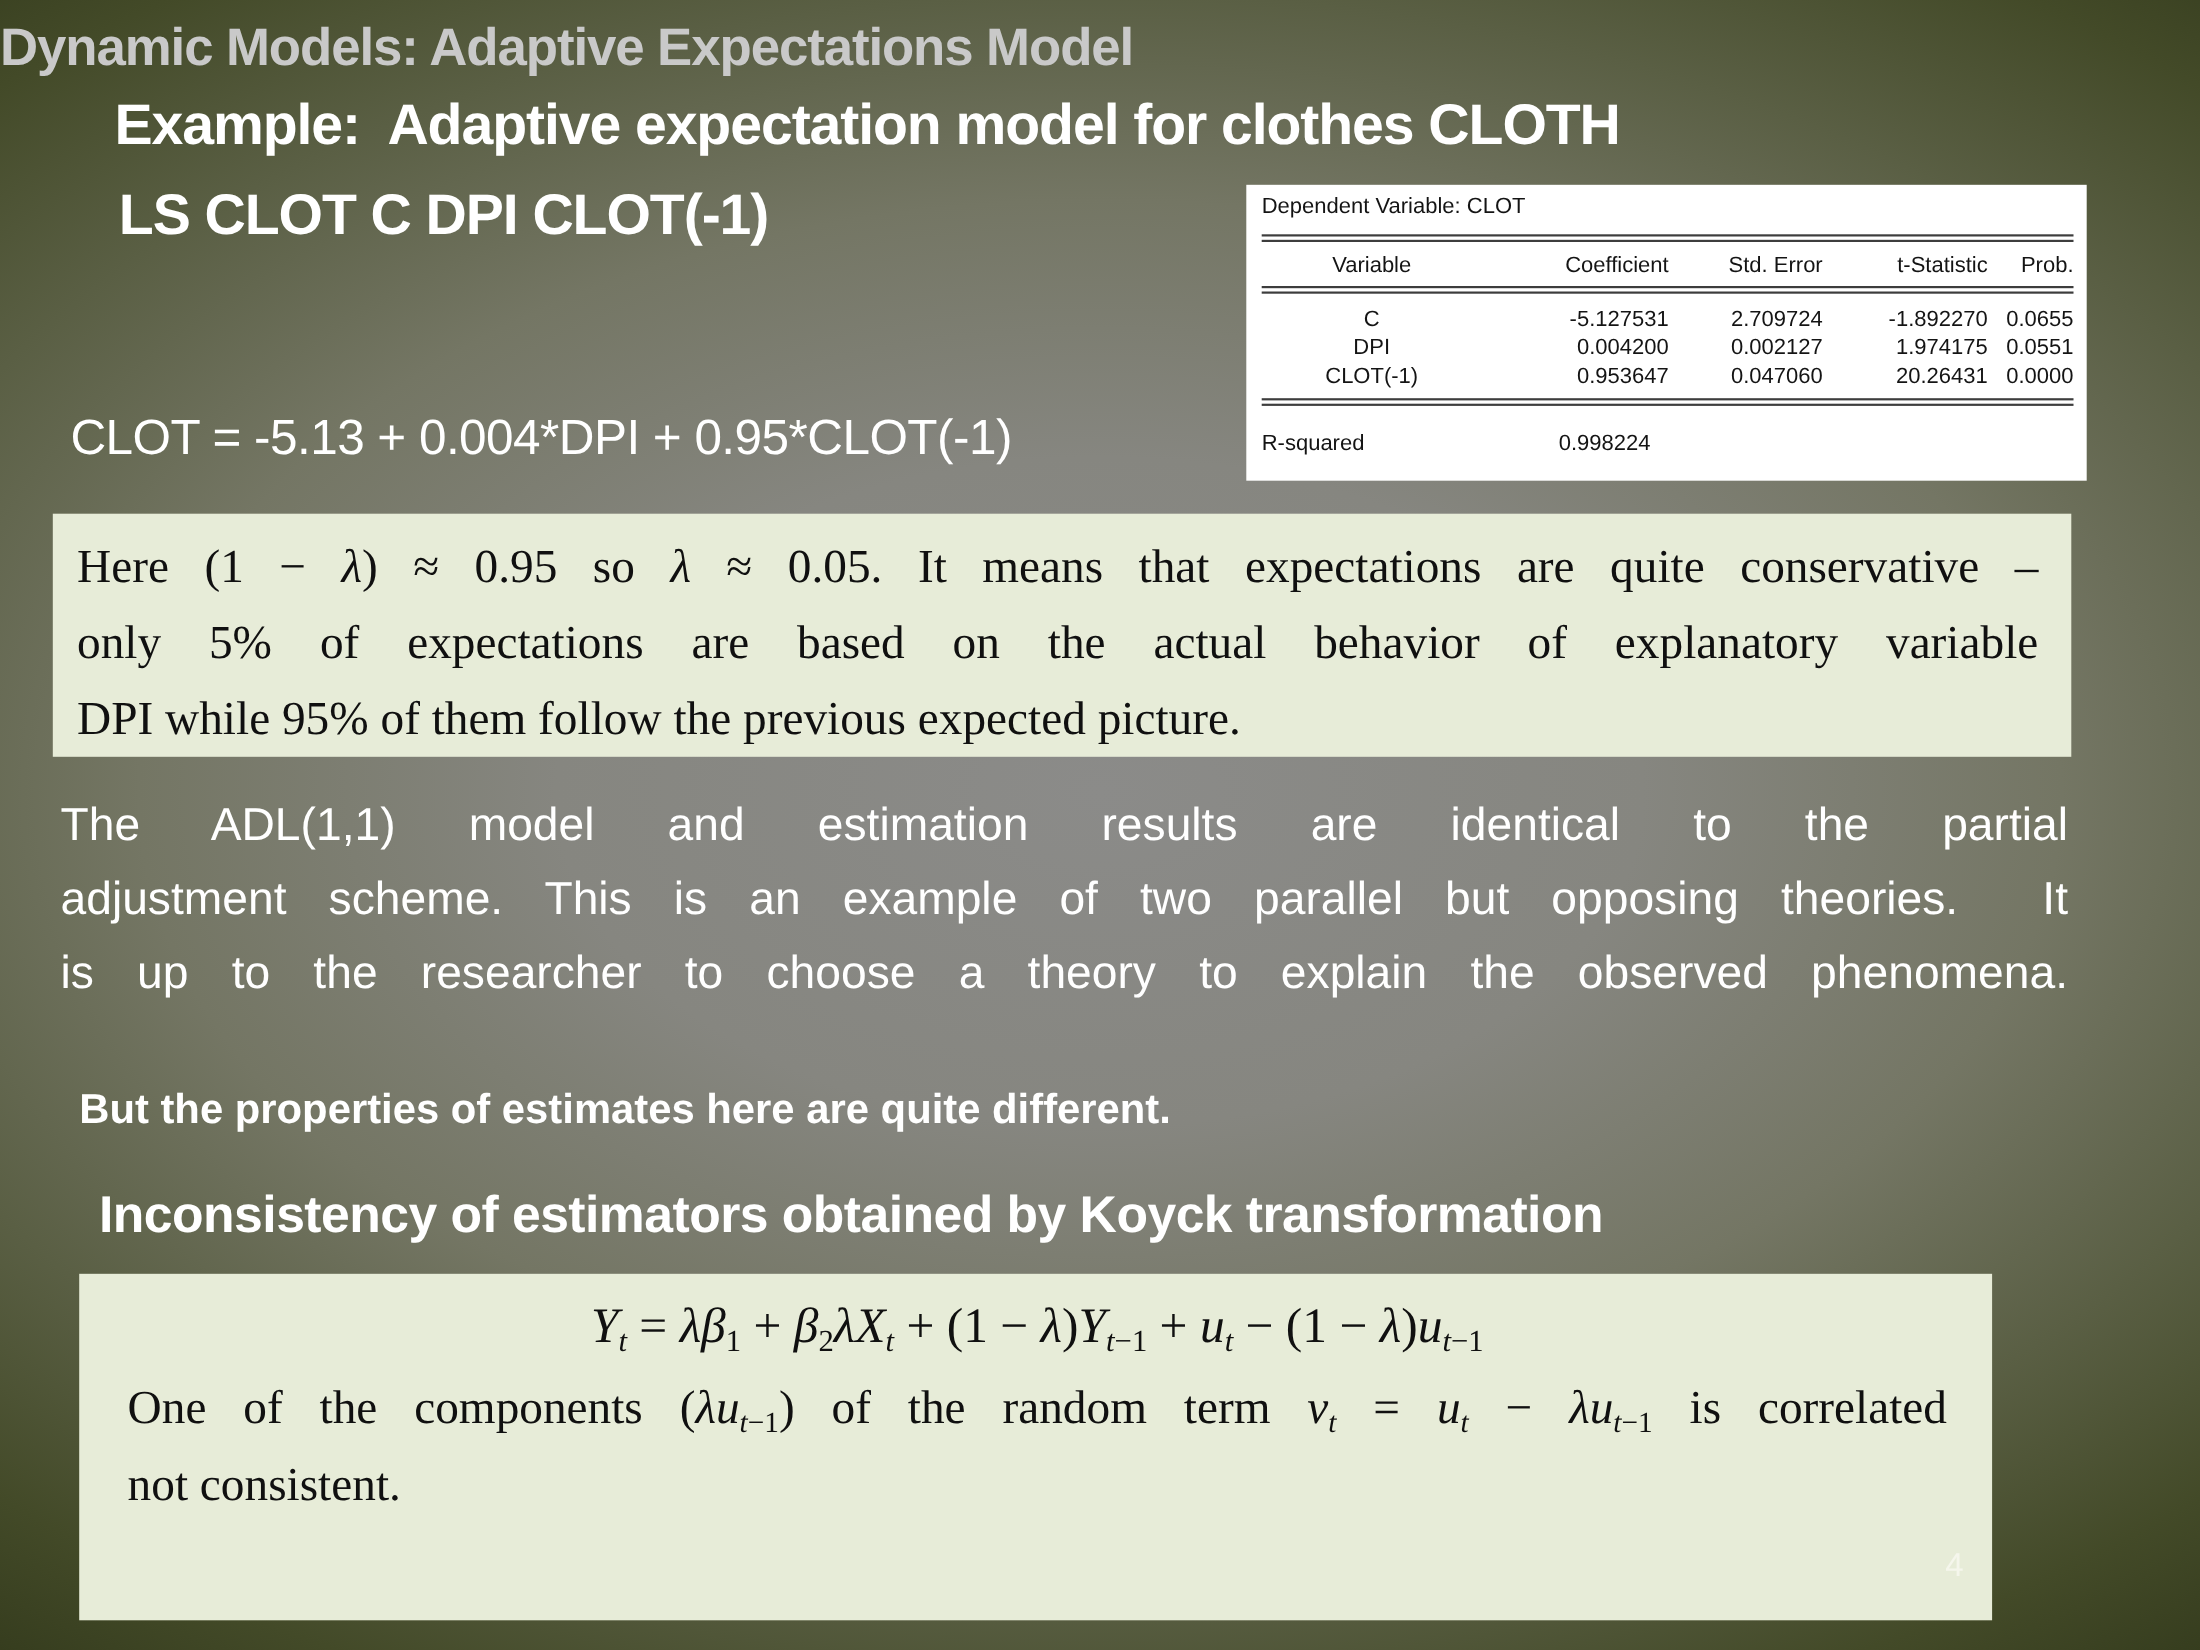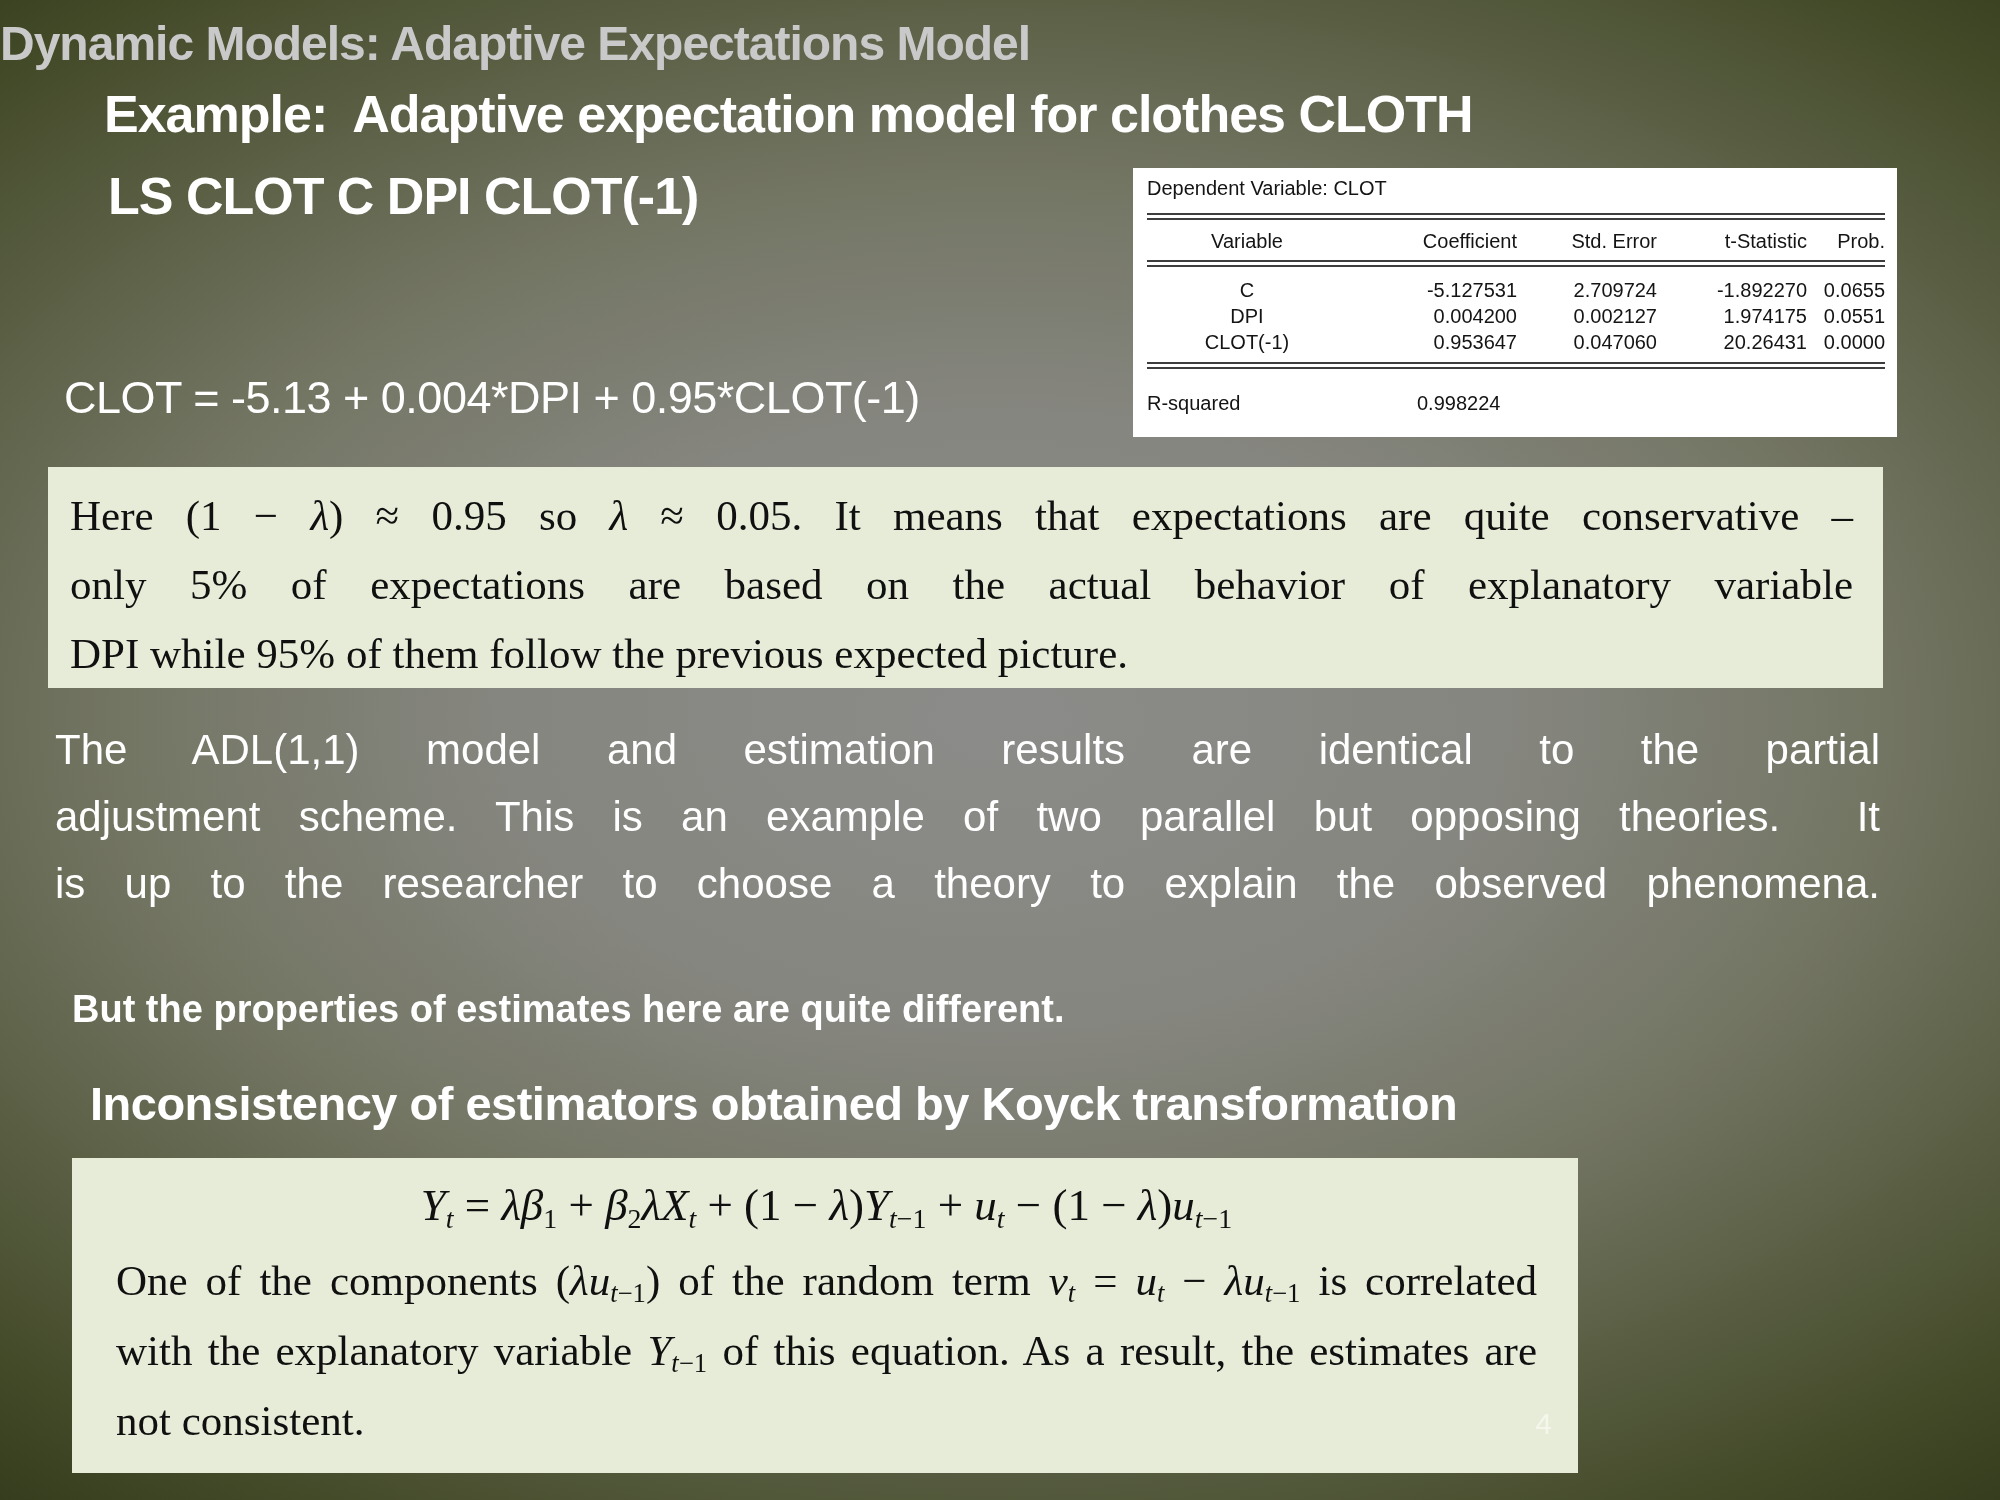--- a/index.html
+++ b/index.html
@@ -45,21 +45,21 @@
   
   .greenbox{position:absolute;background:#e7ecd8;color:#101010;}
   .serif{font-family:"Liberation Serif","DejaVu Serif",serif;}
   .jl{text-align:justify;text-align-last:justify;}
   .box1{left:48px;top:467px;width:1835px;height:221px;box-sizing:border-box;padding:14px 30px 0 22px;}
   .box1 .line{font-size:43px;line-height:69px;white-space:pre-wrap;}
   .adl{position:absolute;left:55px;top:716px;width:1825px;color:#ffffff;}
   .adl .line{font-size:42px;line-height:67px;white-space:pre-wrap;}
   .props{position:absolute;left:72px;top:988px;font-size:38px;font-weight:bold;color:#ffffff;}
   .koyck-h{position:absolute;left:90px;top:1076px;font-size:47px;font-weight:bold;color:#ffffff;letter-spacing:-0.5px;}
-  .box2{left:72px;top:1158px;width:1506px;height:315px;box-sizing:border-box;padding:16px 41px 0 44px;}
+  .box2{left:72px;top:1158px;width:1739px;height:315px;box-sizing:border-box;padding:16px 41px 0 44px;}
   .box2 .k-eq{text-align:center;font-size:45px;line-height:62px;margin-bottom:10px;}
   .box2 .line{font-size:43px;line-height:70px;white-space:pre-wrap;}
   sub{font-size:0.62em;vertical-align:-0.28em;line-height:0;}
   .pagenum{position:absolute;right:26px;bottom:32px;font-size:30px;color:#f5f6ec;}
 </style>
 </head>
 <body>
 
 <div class="slide">
 
@@ -122,18 +122,17 @@
     <div class="line jl">is up to the researcher to choose a theory to explain the observed phenomena.</div>
   </div>
 
   <div class="props">But the properties of estimates here are quite different.</div>
 
   <div class="koyck-h">Inconsistency of estimators obtained by Koyck transformation</div>
 
   <div class="greenbox box2">
     <div class="serif k-eq"><i>Y</i><sub><i>t</i></sub> = <i>λβ</i><sub>1</sub> + <i>β</i><sub>2</sub><i>λX</i><sub><i>t</i></sub> + (1 − <i>λ</i>)<i>Y</i><sub><i>t</i>−1</sub> + <i>u</i><sub><i>t</i></sub> − (1 − <i>λ</i>)<i>u</i><sub><i>t</i>−1</sub></div>
     <div class="serif line jl">One of the components (<i>λu</i><sub><i>t</i>−1</sub>) of the random term <i>v</i><sub><i>t</i></sub> = <i>u</i><sub><i>t</i></sub> − <i>λu</i><sub><i>t</i>−1</sub> is correlated</div>
-    <div class="serif line jl">with the explanatory variable <i>Y</i><sub><i>t</i>−1</sub> of this equation. As a result, the estimates are</div>
     <div class="serif line">not consistent.</div>
     <div class="pagenum">4</div>
   </div>
 
 </div>
 
 </body></html>

